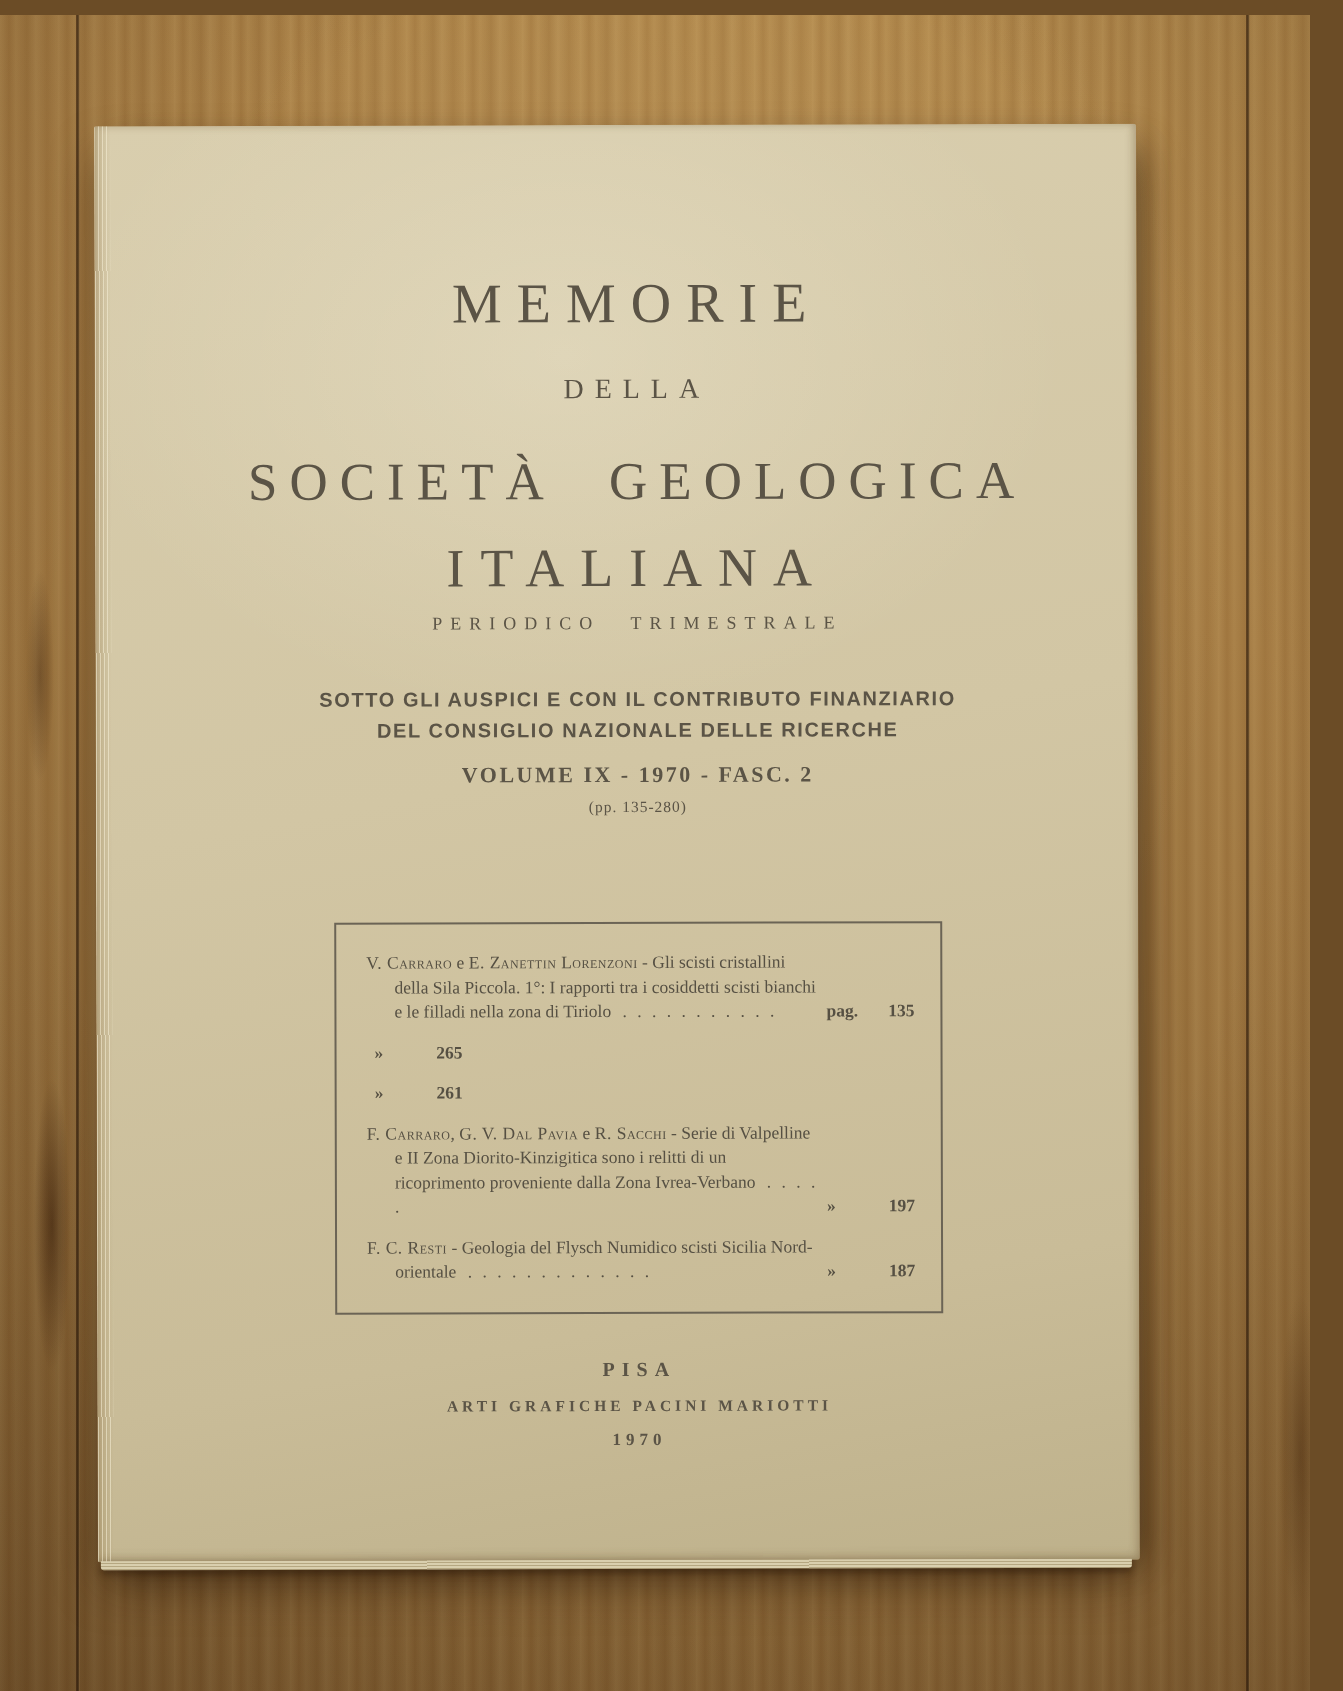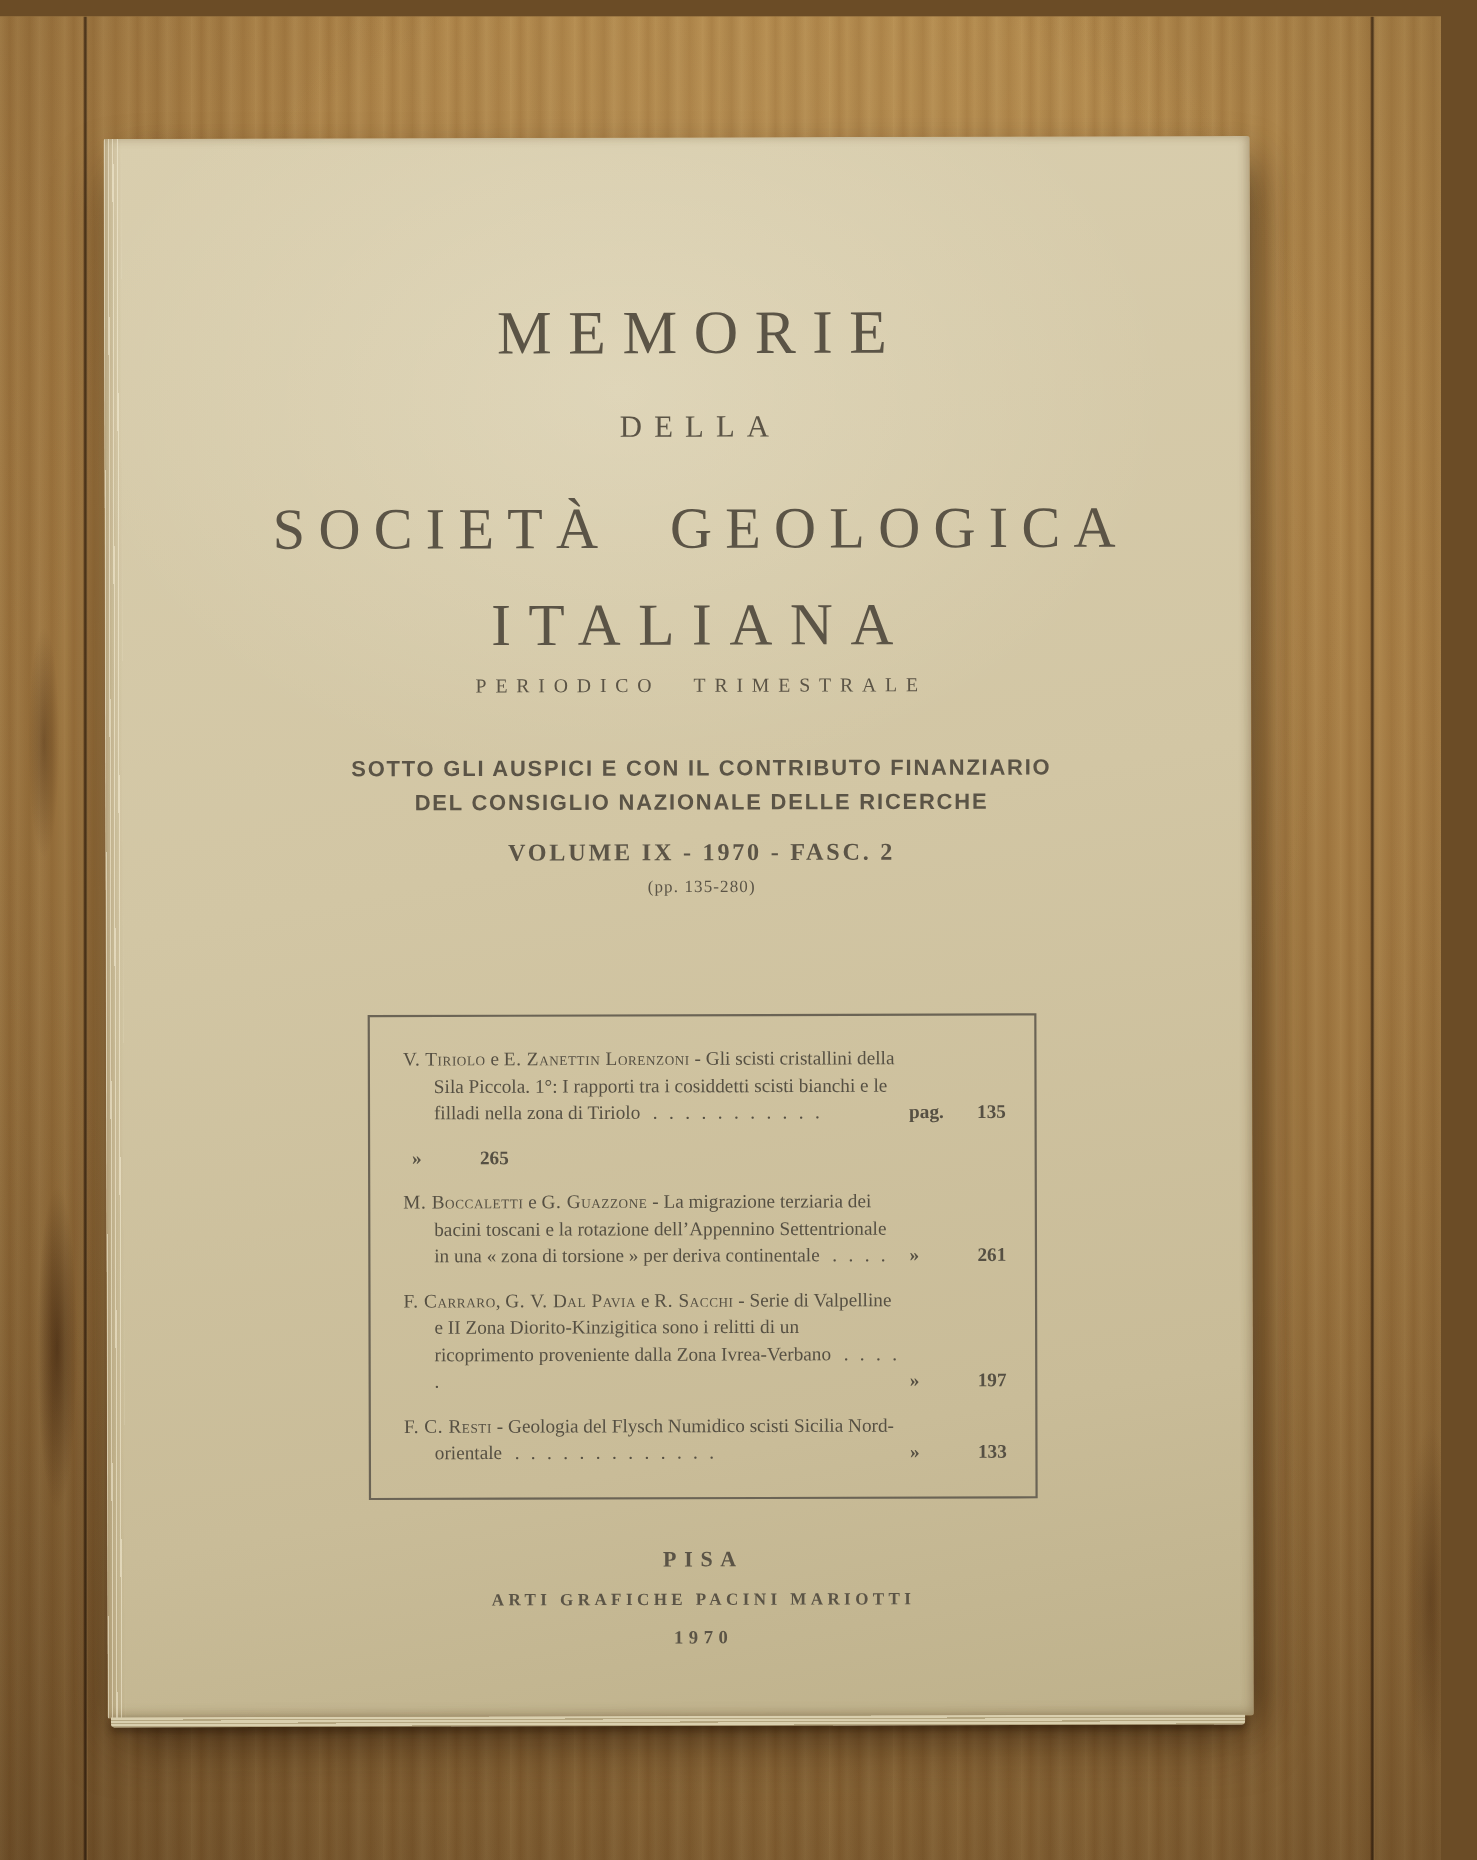--- a/index.html
+++ b/index.html
@@ -116,51 +116,50 @@
         <div>SOTTO GLI AUSPICI E CON IL CONTRIBUTO FINANZIARIO</div>
         <div>DEL CONSIGLIO NAZIONALE DELLE RICERCHE</div>
       </div>
 
       <div class="volume">VOLUME IX - 1970 - FASC. 2</div>
       <div class="pp">(pp. 135-280)</div>
 
       <div class="toc-box">
         <div id="toc-list">
             <div class="toc-entry">
-              <span class="toc-text"><span class="sc">V. Tiriolo</span><span class="n"> e </span><span class="sc">E. Zanettin Lorenzoni</span><span class="n"> - Gli scisti cristallini della Sila Piccola. 1°: I rapporti tra i cosiddetti scisti bianchi e le filladi nella zona di Tiriolo</span><span class="dots"> . . . . . . . . . . .</span></span>
+              <span class="toc-text"><span class="sc">V. Carraro</span><span class="n"> e </span><span class="sc">E. Zanettin Lorenzoni</span><span class="n"> - Gli scisti cristallini della Sila Piccola. 1°: I rapporti tra i cosiddetti scisti bianchi e le filladi nella zona di Tiriolo</span><span class="dots"> . . . . . . . . . . .</span></span>
               <span class="ref">
                 <span>pag.</span>
                 <span>135</span>
               </span>
             </div>
             <div class="toc-entry">
               <span class="ref">
                 <span>»</span>
                 <span>265</span>
               </span>
             </div>
             <div class="toc-entry">
-              <span class="toc-text"><span class="sc">M. Boccaletti</span><span class="n"> e </span><span class="sc">G. Guazzone</span><span class="n"> - La migrazione terziaria dei bacini toscani e la rotazione dell’Appennino Settentrionale in una « zona di torsione » per deriva continentale</span><span class="dots"> . . . .</span></span>
               <span class="ref">
                 <span>»</span>
                 <span>261</span>
               </span>
             </div>
             <div class="toc-entry">
               <span class="toc-text"><span class="sc">F. Carraro</span><span class="n">, </span><span class="sc">G. V. Dal Pavia</span><span class="n"> e </span><span class="sc">R. Sacchi</span><span class="n"> - Serie di Valpelline e II Zona Diorito-Kinzigitica sono i relitti di un ricoprimento proveniente dalla Zona Ivrea-Verbano</span><span class="dots"> . . . . .</span></span>
               <span class="ref">
                 <span>»</span>
                 <span>197</span>
               </span>
             </div>
             <div class="toc-entry">
               <span class="toc-text"><span class="sc">F. C. Resti</span><span class="n"> - Geologia del Flysch Numidico scisti Sicilia Nord-orientale</span><span class="dots"> . . . . . . . . . . . . .</span></span>
               <span class="ref">
                 <span>»</span>
-                <span>133</span>
+                <span>187</span>
               </span>
             </div>
           </div>
       </div>
 
       <div class="pisa">PISA</div>
       <div class="printer">ARTI GRAFICHE PACINI MARIOTTI</div>
       <div class="year">1970</div>
     </div>
   </div>

